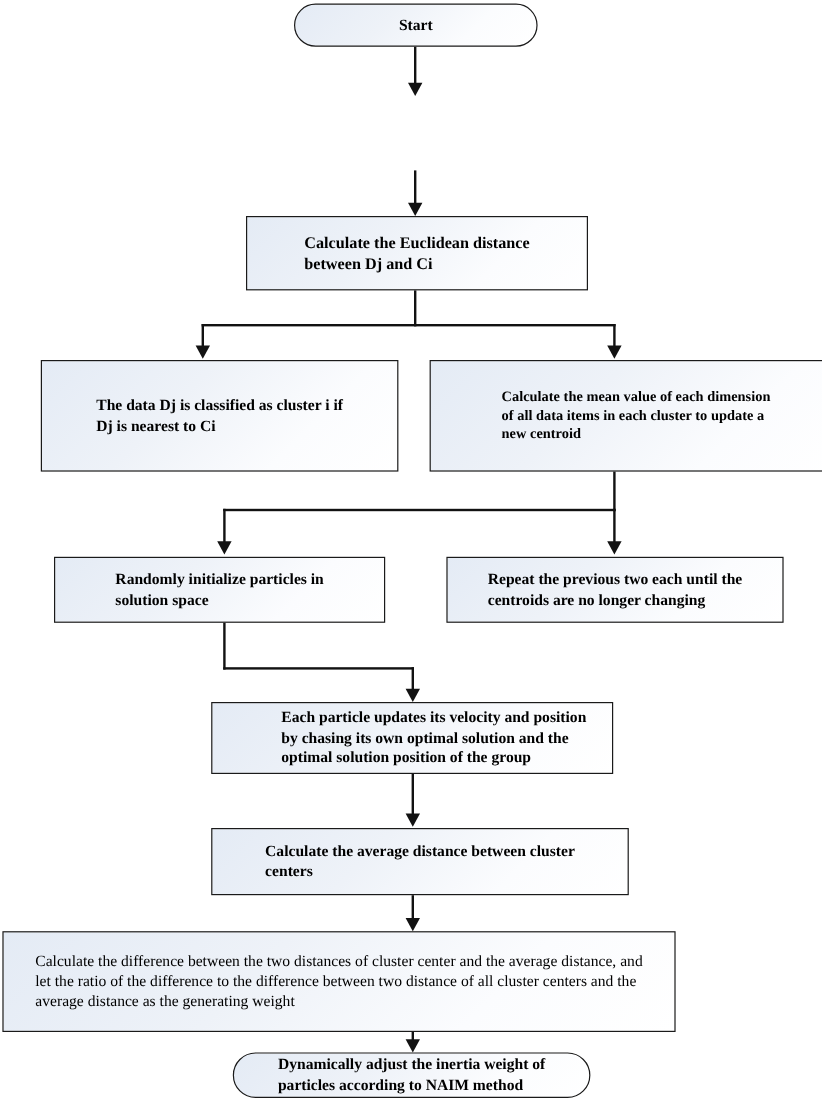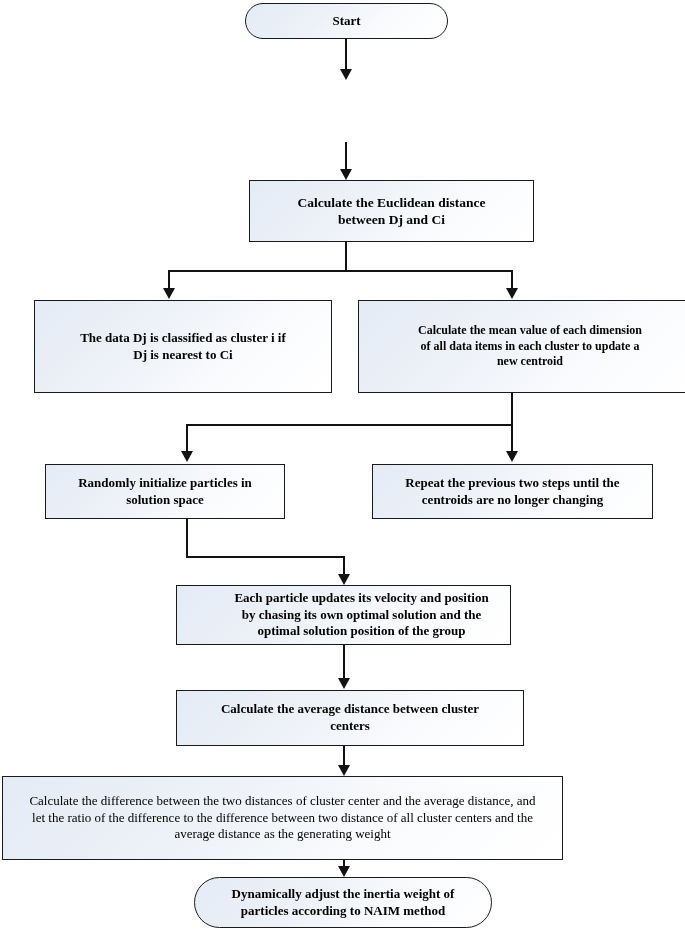--- a/index.html
+++ b/index.html
@@ -19,21 +19,20 @@
     background: #ffffff;
     overflow: hidden;
   }
   
   .node {
     position: absolute;
     box-sizing: border-box;
     display: flex;
     align-items: center;
     justify-content: center;
-    text-align: center;
     color: #000000;
     background: linear-gradient(135deg, #e4ebf5 0%, #eef2f8 38%, #fbfcfe 72%, #ffffff 100%);
     border: 1.6px solid #1a1a1a;
     line-height: 1.28;
   }
   .node.rect {
     border-radius: 0;
   }
   .node.stadium {
     border-radius: 999px;
@@ -66,64 +65,64 @@
 </head>
 <body>
 
 <div id="canvas">
 
   <div class="node stadium bold" style="left:245px; top:3px; width:203px; height:36px; font-size:13px;">
     <span class="txt">Start</span>
   </div>
 
 
-  <div class="node rect bold" style="left:205px; top:180px; width:285px; height:62px; font-size:13.5px;margin-left:44px;">
+  <div class="node rect bold" style="left:205px; top:180px; width:285px; height:62px; font-size:13.5px;">
     <span class="txt">Calculate the Euclidean distance
 between Dj and  Ci</span>
   </div>
 
   <div class="node rect bold" style="left:34px; top:300px; width:298px; height:93px; font-size:13px;">
     <span class="txt">The data Dj is classified as cluster i if
 Dj is nearest to Ci</span>
   </div>
 
   <div class="node rect bold" style="left:358px; top:300px; width:344px; height:93px; font-size:12px;">
     <span class="txt">Calculate the mean value of each dimension
 of all data items in each cluster to update a
 new centroid</span>
   </div>
 
-  <div class="node rect bold" style="left:45px; top:464px; width:240px; height:55px; font-size:13px;">
+  <div class="node rect bold" style="left:45px; top:464px; width:276px; height:55px; font-size:13px;">
     <span class="txt">Randomly initialize particles in
 solution space</span>
   </div>
 
   <div class="node rect bold" style="left:372px; top:464px; width:281px; height:55px; font-size:13px;">
-    <span class="txt">Repeat the previous two steps  until the
+    <span class="txt">Repeat the previous two each  until the
 centroids are no longer changing</span>
   </div>
 
   <div class="node rect bold" style="left:176px; top:585px; width:335px; height:60px; font-size:13px;padding-left:36px;">
     <span class="txt">Each particle updates its velocity and position
 by chasing its own optimal solution and the
 optimal solution position of the group</span>
   </div>
 
   <div class="node rect bold" style="left:176px; top:690px; width:348px; height:56px; font-size:13px;">
     <span class="txt">Calculate the average distance between cluster
 centers</span>
   </div>
 
   <div class="node rect reg" style="left:2px; top:776px; width:561px; height:84px; font-size:13px;">
     <span class="txt">Calculate the difference between the two distances of cluster center and the average distance, and
 let the ratio of the difference to the difference between two distance of all cluster centers and the
 average distance as the generating weight</span>
   </div>
 
-  <div class="node stadium bold" style="left:194px; top:877px; width:298px; height:51px; font-size:13px;">
+  <div class="node stadium bold" style="left:194px; top:877px; width:298px; height:38px; font-size:13px;">
     <span class="txt">Dynamically adjust the inertia weight of
 particles according to NAIM method</span>
   </div>
 
   <div class="ln v" style="left:345px; top:39px; height:32px;"></div>
   <div class="arrow" style="left:339.5px; top:69px;"></div>
 
   <div class="ln v" style="left:345px; top:142px; height:29px;"></div>
   <div class="arrow" style="left:339.5px; top:169px;"></div>
 

